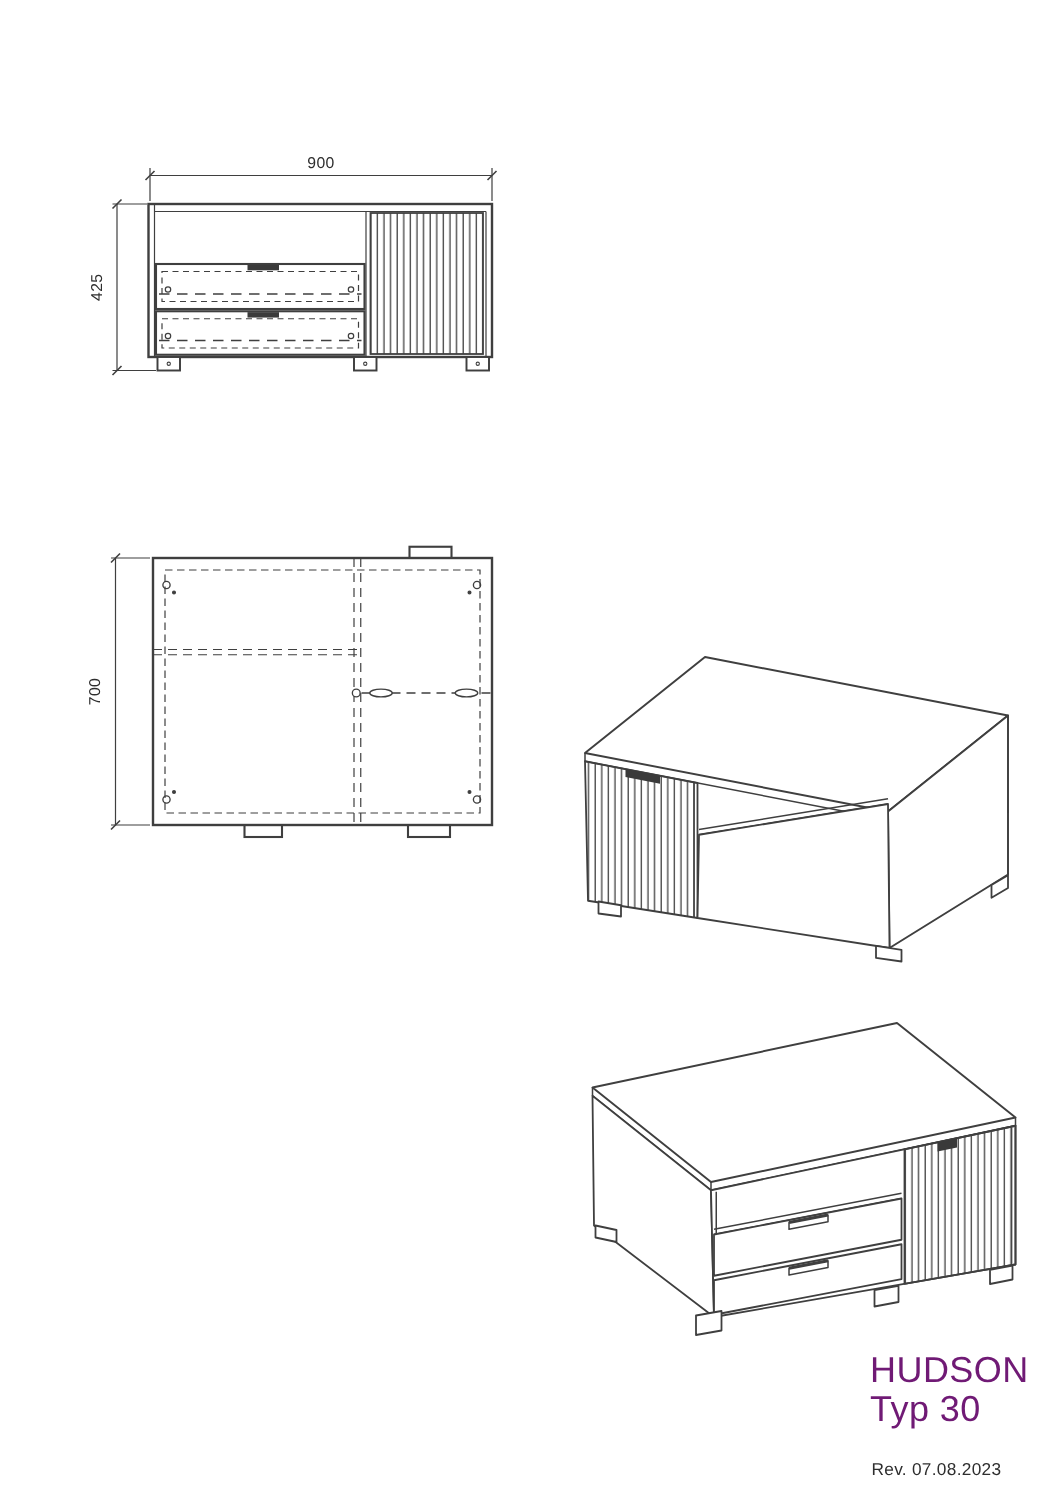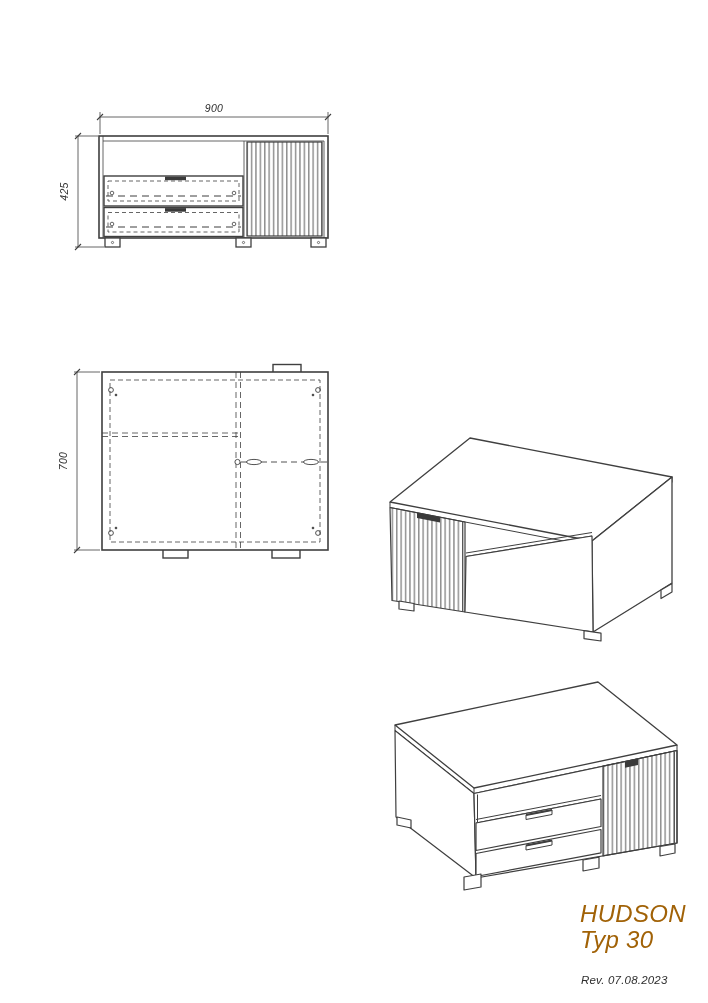--- a/index.html
+++ b/index.html
@@ -1,27 +1,27 @@
 <!DOCTYPE html>
 <html><head>
 <meta charset="utf-8">
 <style>
   html,body{margin:0;padding:0;}
   body{
     width:708px;height:1003px;position:relative;overflow:hidden;
     background:#ffffff;
     font-family:"Liberation Sans", sans-serif;
   }
-  .sheet{position:absolute;inset:0;background:#ffffff;font-style:italic;}
+  .sheet{position:absolute;inset:0;background:#ffffff;}
   svg.canvas{position:absolute;left:0;top:0;}
   svg text{fill:#2e2e2e;}
   .dim-text{font-size:10.5px;letter-spacing:0.3px;}
   .title-block{
     position:absolute;left:580px;top:901px;width:120px;
-    color:#a16207;
+    color:#701a75;
   }
   .title-line{font-size:24px;line-height:26px;letter-spacing:0.3px;white-space:nowrap;}
   .rev-line{
     position:absolute;left:581px;top:974px;
     font-size:11.5px;color:#2e2e2e;letter-spacing:0.2px;white-space:nowrap;
   }
 </style>
 </head>
 <body>
 

